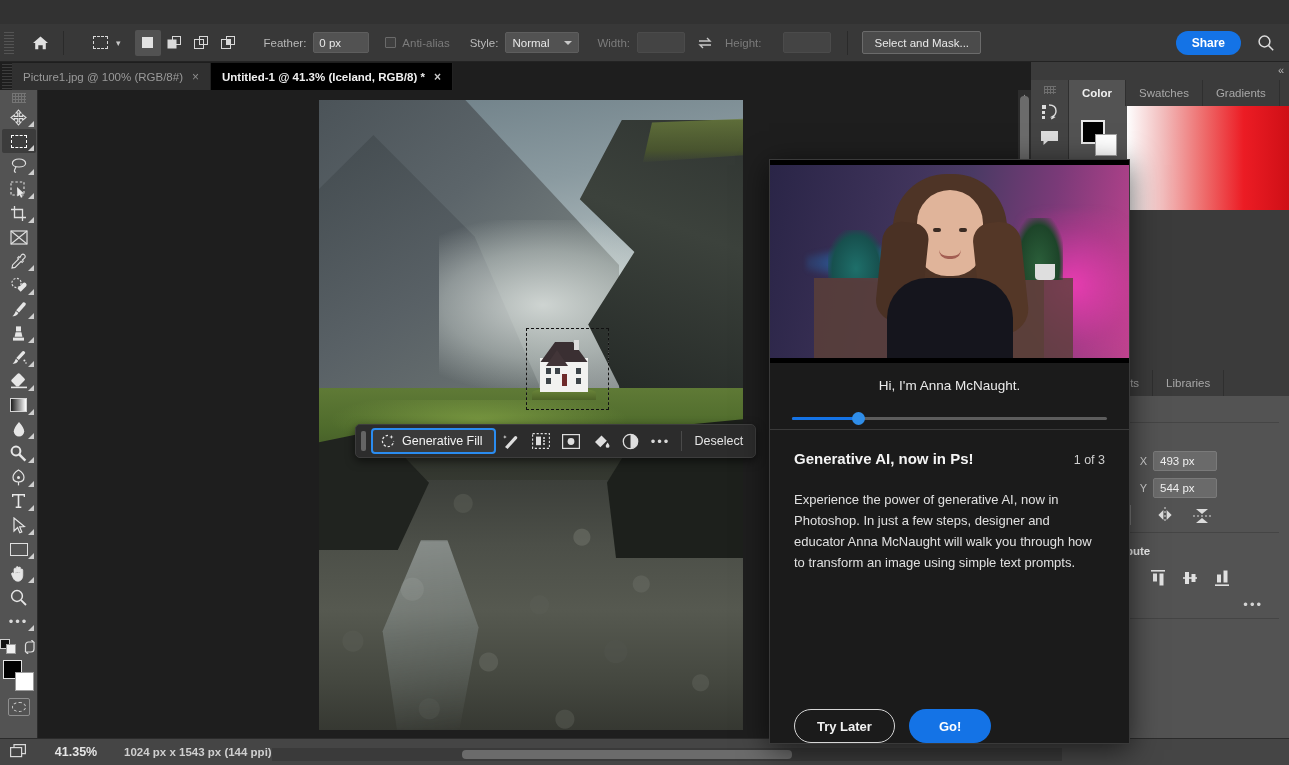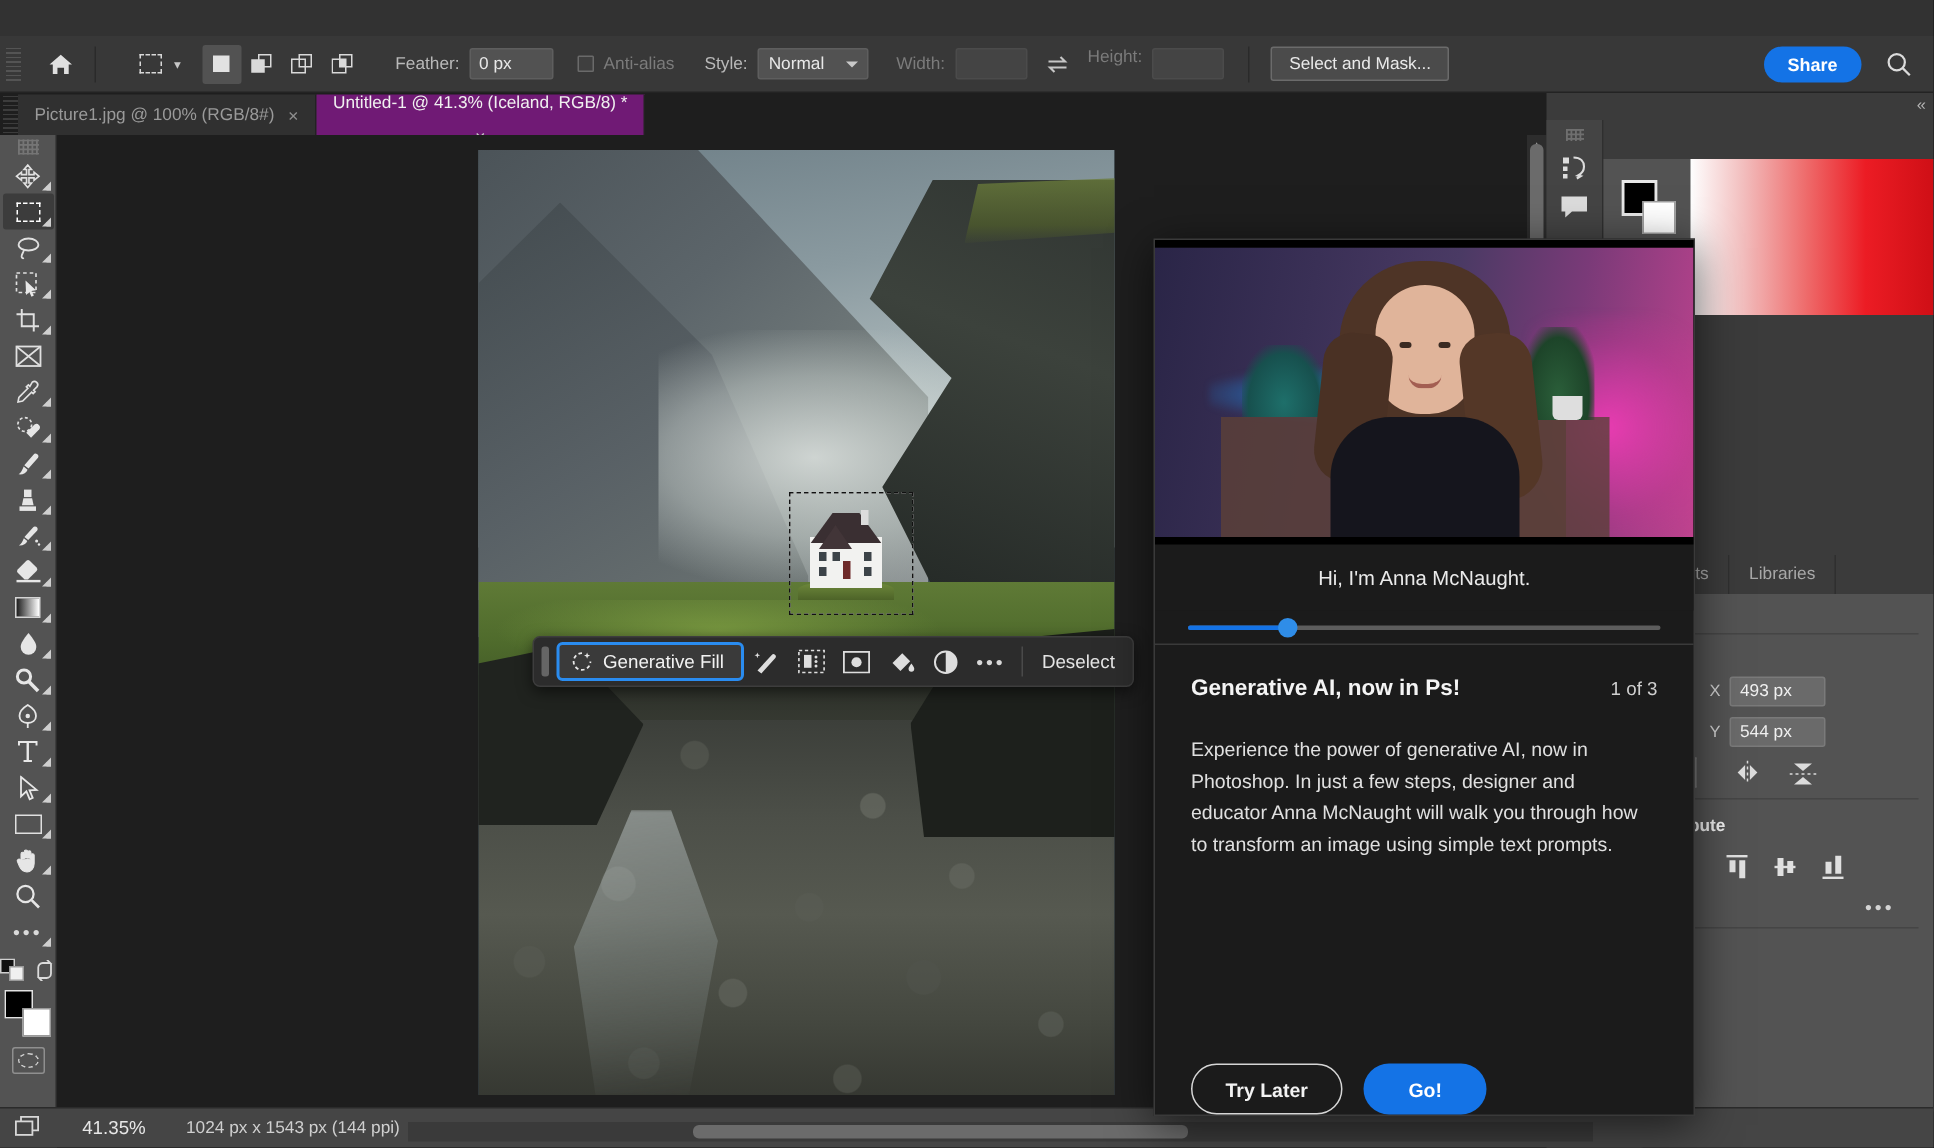--- a/index.html
+++ b/index.html
@@ -106,21 +106,21 @@
   }
   .tb-grip {
     width:10px;height:26px;margin-left:2px;
     background-image: repeating-linear-gradient(to bottom,#5a5a5a 0 1px,transparent 1px 3px);
     background-size:2px 100%;opacity:.5;
   }
   .doctab {
     height:27px;display:flex;align-items:center;gap:9px;padding:0 11px;
     font-size:11.5px;color:#9a9a9a;background:#303030;border-right:1px solid #222;
   }
-  .doctab.active { background:#701a75; color:#f0f0f0; font-weight:normal;flex-direction:column; }
+  .doctab.active { background:#000000; color:#f0f0f0; font-weight:bold; }
   .tab-x { font-size:12px;color:#8d8d8d; }
   .doctab.active .tab-x { color:#c8c8c8; }
 
   
   .toolbar {
     position:absolute; left:0; top:90px; width:38px; height:675px;
     background:#535353; border-right:1px solid #2b2b2b;
     display:flex; flex-direction:column; align-items:center;
   }
   .tb-dots {
@@ -290,21 +290,21 @@
     position:absolute; right:0; top:0; width:13px; height:648px; background:#2d2d2d;
   }
   .cv-scroll-v .thumb {
     position:absolute;left:2px;top:6px;width:9px;height:220px;background:#6b6b6b;border-radius:4px;
   }
   .cv-arrow { color:#9a9a9a;font-size:9px;text-align:center;line-height:12px;height:12px; }
 
   
   .statusbar {
     position:absolute;left:0;bottom:0;width:1289px;height:27px;background:#454545;
-    border-top:1px solid #2b2b2b;display:flex;align-items:center;
+    border-top:1px solid #2b2b2b;display:flex;align-items:center;font-weight:bold;
   }
   .sb-icon { width:30px;display:flex;align-items:center;justify-content:center;margin-left:4px; }
   .sb-zoom { color:#e6e6e6;font-size:12.5px;width:84px;text-align:center; }
   .sb-dims { color:#cfcfcf;font-size:11.5px;margin-left:6px; }
   .sb-chev { color:#bdbdbd;font-size:11px;margin:0 8px; }
   .hbar { position:absolute;left:272px;bottom:4px;width:790px;height:13px;background:#3a3a3a; }
   .hbar .thumb { position:absolute;left:190px;top:2px;width:330px;height:9px;background:#6b6b6b;border-radius:4px; }
 
   
   .right-rail {
@@ -562,21 +562,21 @@
 
     <div style="display:flex;align-items:center;gap:7px;margin-left:18px;">
       <span class="lbl dim">Width:</span>
       <div class="field dim" style="width:48px;"></div>
     </div>
     <div style="margin-left:12px;">
       <svg width="16" height="14" viewBox="0 0 16 14">
           <path d="M2 5 h11 l-3-3 M14 9 H3 l3 3" fill="none" stroke="#c6c6c6" stroke-width="1.4"></path>
         </svg>
     </div>
-    <div style="display:flex;align-items:flex-start;gap:7px;margin-left:12px;">
+    <div style="display:flex;align-items:center;gap:22px;margin-left:12px;">
       <span class="lbl dim">Height:</span>
       <div class="field dim" style="width:48px;"></div>
     </div>
 
     <div class="ob-sep" style="margin-left:16px;"></div>
     <div class="btn-outline" style="margin-left:6px;">Select and Mask...</div>
 
     <div class="share-btn">Share</div>
     <div class="search-ic">
       <svg width="18" height="18" viewBox="0 0 18 18">
@@ -866,20 +866,26 @@
             <path d="M9 3 c5 0 7 3 7 6 0 3-2 5-4 6 l1.8.4 -2.6 1.6" fill="none" stroke="#dcdcdc" stroke-width="1.4"></path>
           </svg>
       </div>
       <div>
         <svg width="20" height="17" viewBox="0 0 20 17">
             <path d="M1 1 h17 v10 H8 l-4.5 4 V11 H1Z" fill="#dcdcdc"></path>
           </svg>
       </div>
     </div>
 
+    <div class="panel-tabs">
+      <div class="ptab active">Color</div>
+      <div class="ptab">Swatches</div>
+      <div class="ptab">Gradients</div>
+      <div class="ptab">Patterns</div>
+    </div>
 
     <div class="color-panel">
       <div class="cp-swatch">
         <div class="cp-fg">
           <div class="cp-fgb"></div>
           <div class="cp-bgb"></div>
         </div>
       </div>
       <div class="cp-ramp"></div>
     </div>

